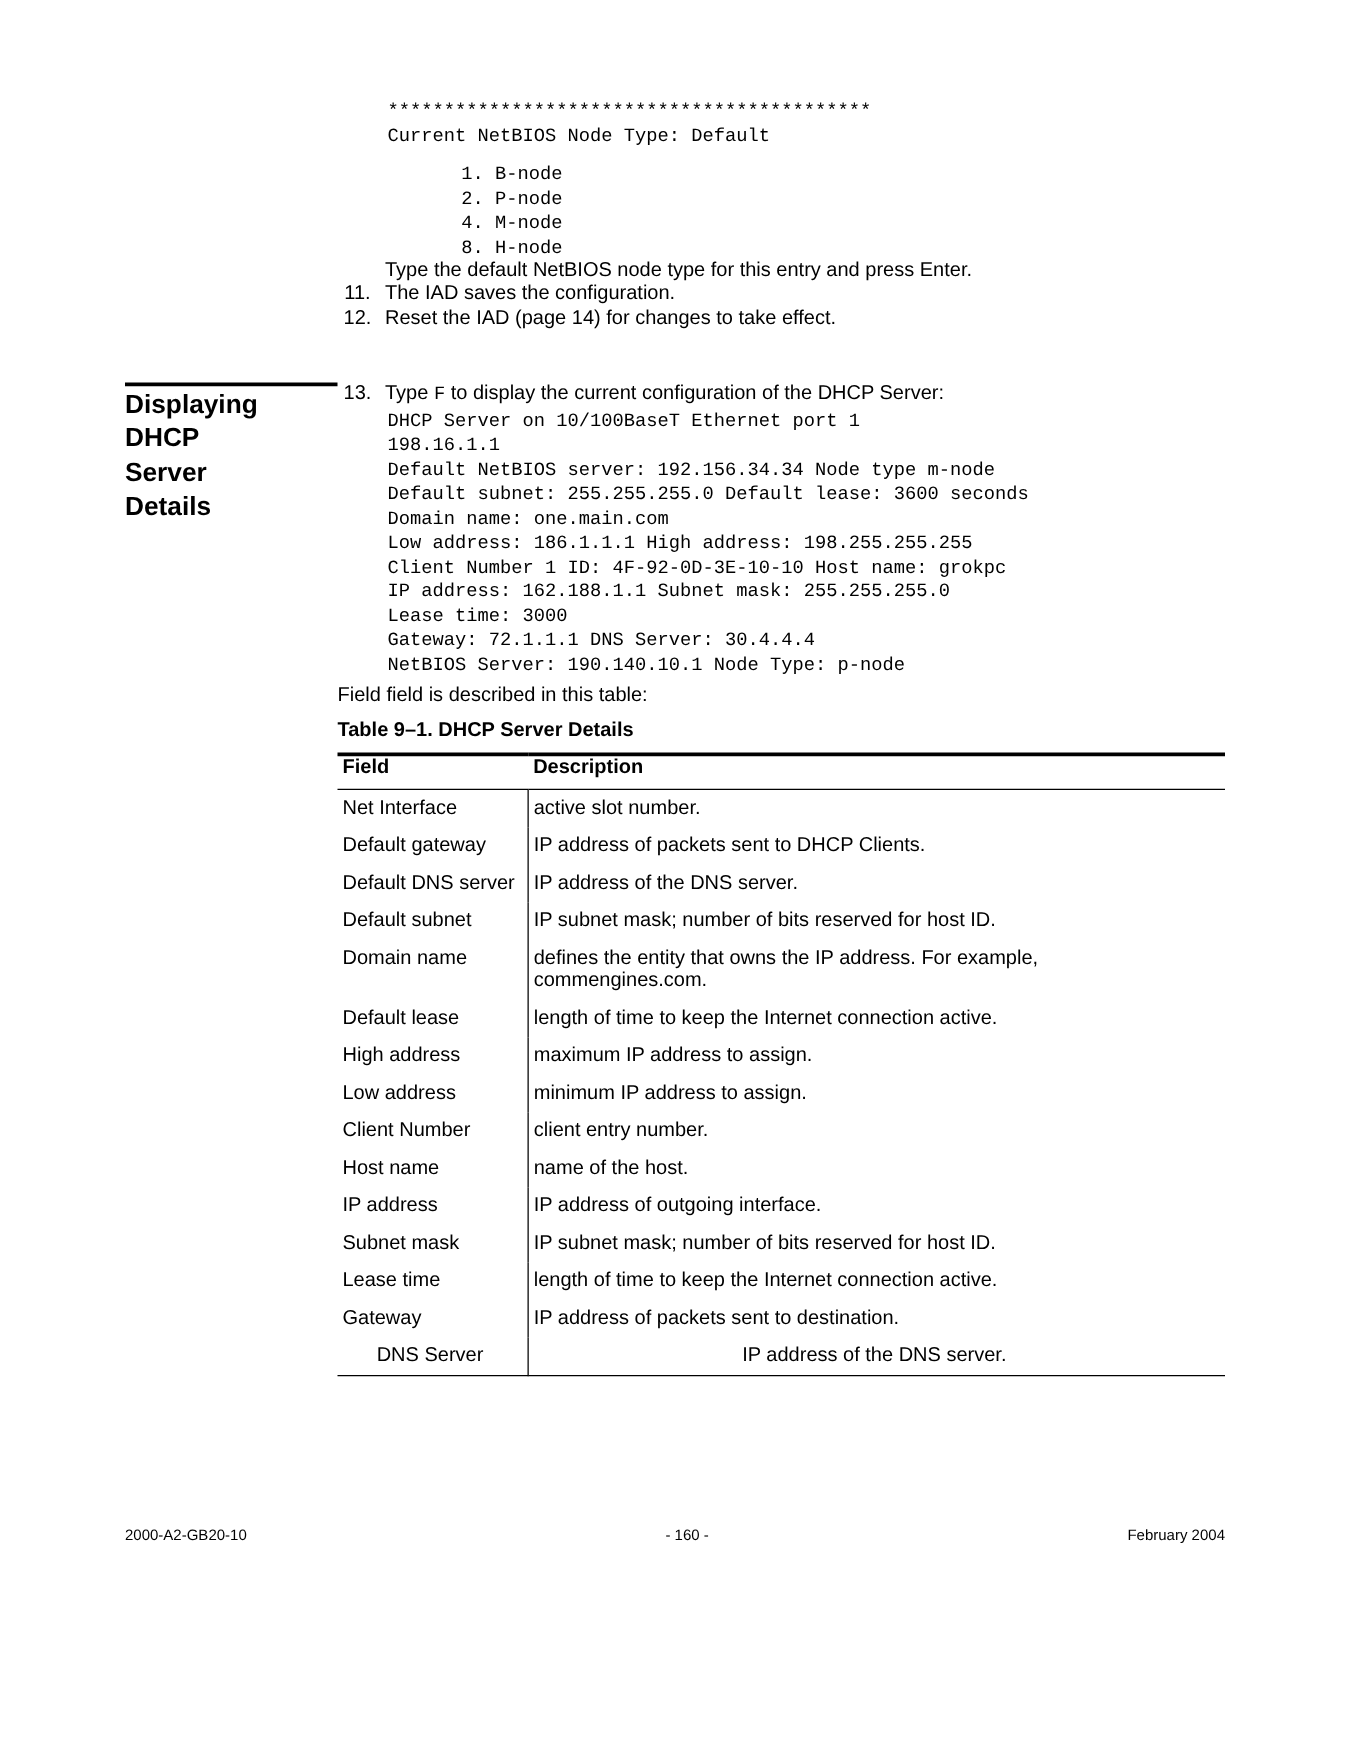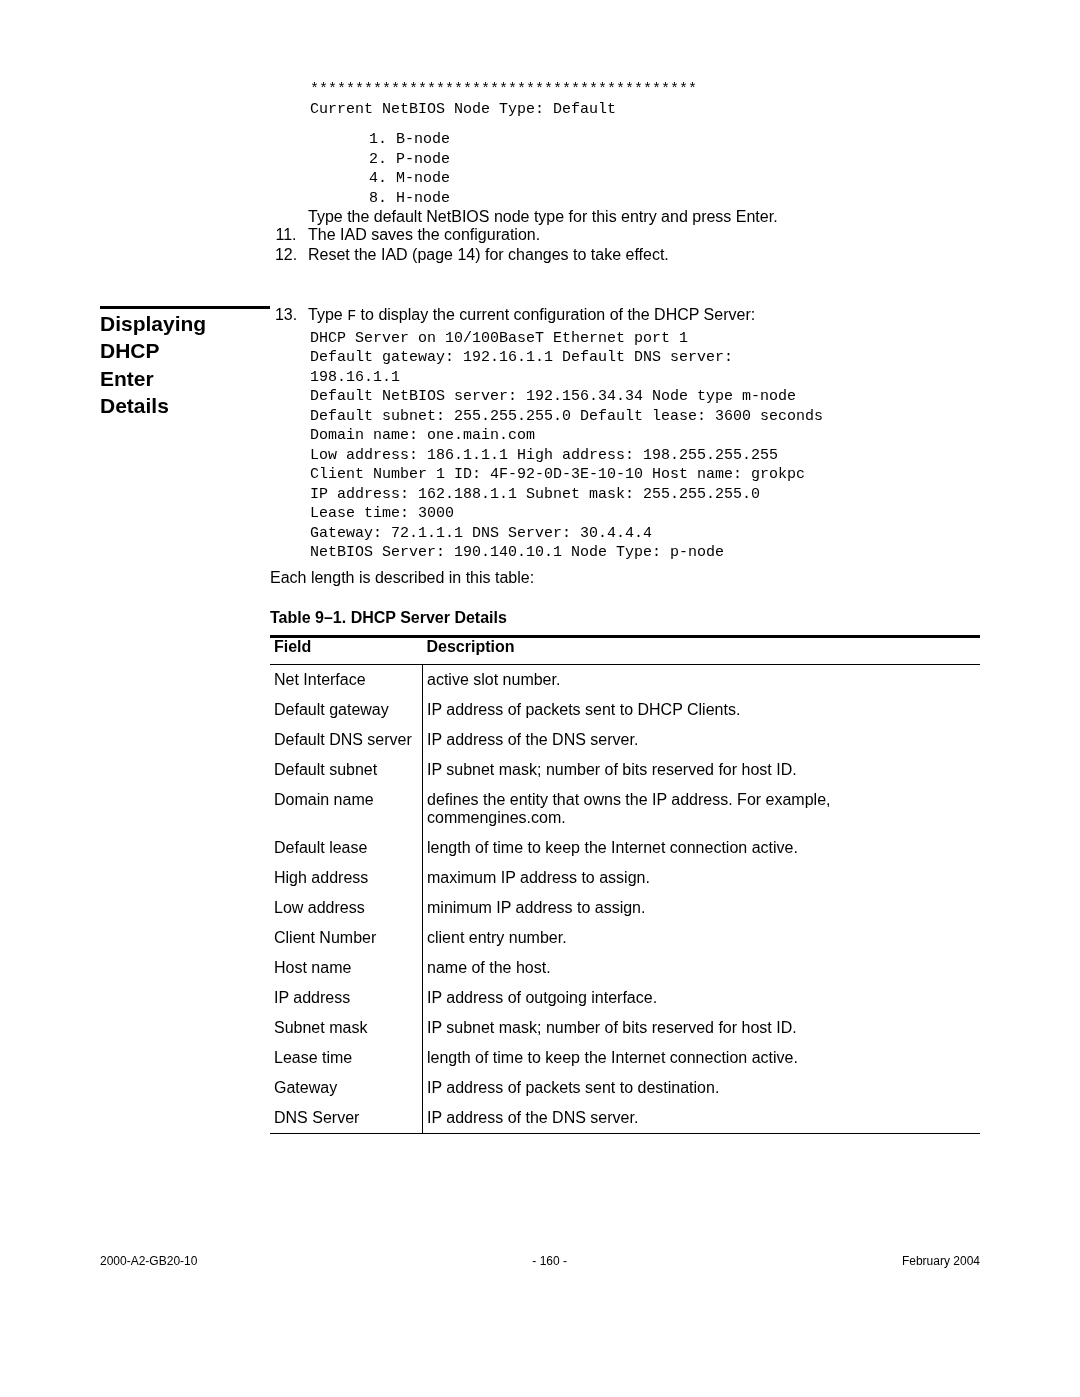--- a/index.html
+++ b/index.html
@@ -64,21 +64,21 @@
   .section-row {
     margin-top: 40px;
   }
   .config-block {
     margin-left: 40px;
     margin-top: 2px;
     margin-bottom: 6px;
   }
   .table-caption {
     font-weight: bold;
-    margin-top: 22px;
+    margin-top: 10px;
     margin-bottom: 8px;
   }
   table.details {
     border-collapse: collapse;
     width: 100%;
   }
   table.details th {
     text-align: left;
     font-weight: bold;
     padding: 0 8px 8px 4px;
@@ -88,20 +88,21 @@
   table.details td {
     padding: 6px 8px 6px 4px;
     vertical-align: top;
   }
   table.details td.field {
     border-right: 1.5px solid #000;
     width: 140px;
   }
   table.details tr.last td {
     border-bottom: 1.5px solid #000;
+    text-align: center;
   }
   .footer {
     display: flex;
     justify-content: space-between;
     margin-top: 120px;
     font-size: 12px;
   }
 </style>
 </head>
 <body>
@@ -132,48 +133,47 @@
         <div class="step-text">Reset the IAD (page 14) for changes to take effect.</div>
       </div>
     </div>
   </div>
 
   <div class="row section-row">
     <div class="sidebar">
       <div class="section-heading">
         <div>Displaying</div>
         <div>DHCP</div>
-        <div>Enter</div>
+        <div>Server</div>
         <div>Details</div>
       </div>
     </div>
     <div class="main">
       <div class="step-line">
         <div class="step-num">13.</div>
         <div class="step-text">
           <span>Type </span><span class="mono">F</span><span> to display the current configuration of the DHCP Server:</span>
         </div>
       </div>
 
       <div class="config-block" id="config-block">
           <div class="mono">DHCP Server on 10/100BaseT Ethernet port 1</div>
-          <div class="mono">Default gateway: 192.16.1.1 Default DNS server:</div>
           <div class="mono">198.16.1.1</div>
           <div class="mono">Default NetBIOS server: 192.156.34.34 Node type m-node</div>
           <div class="mono">Default subnet: 255.255.255.0 Default lease: 3600 seconds</div>
           <div class="mono">Domain name: one.main.com</div>
           <div class="mono">Low address: 186.1.1.1 High address: 198.255.255.255</div>
           <div class="mono">Client Number 1 ID: 4F-92-0D-3E-10-10 Host name: grokpc</div>
           <div class="mono">IP address: 162.188.1.1 Subnet mask: 255.255.255.0</div>
           <div class="mono">Lease time: 3000</div>
           <div class="mono">Gateway: 72.1.1.1 DNS Server: 30.4.4.4</div>
           <div class="mono">NetBIOS Server: 190.140.10.1 Node Type: p-node</div>
         </div>
 
-      <div>Each length is described in this table:</div>
+      <div>Field field is described in this table:</div>
       <div class="table-caption">Table 9–1.  DHCP Server Details</div>
 
       <table class="details">
         <thead>
           <tr>
             <th>Field</th>
             <th>Description</th>
           </tr>
         </thead>
         <tbody id="table-body">

